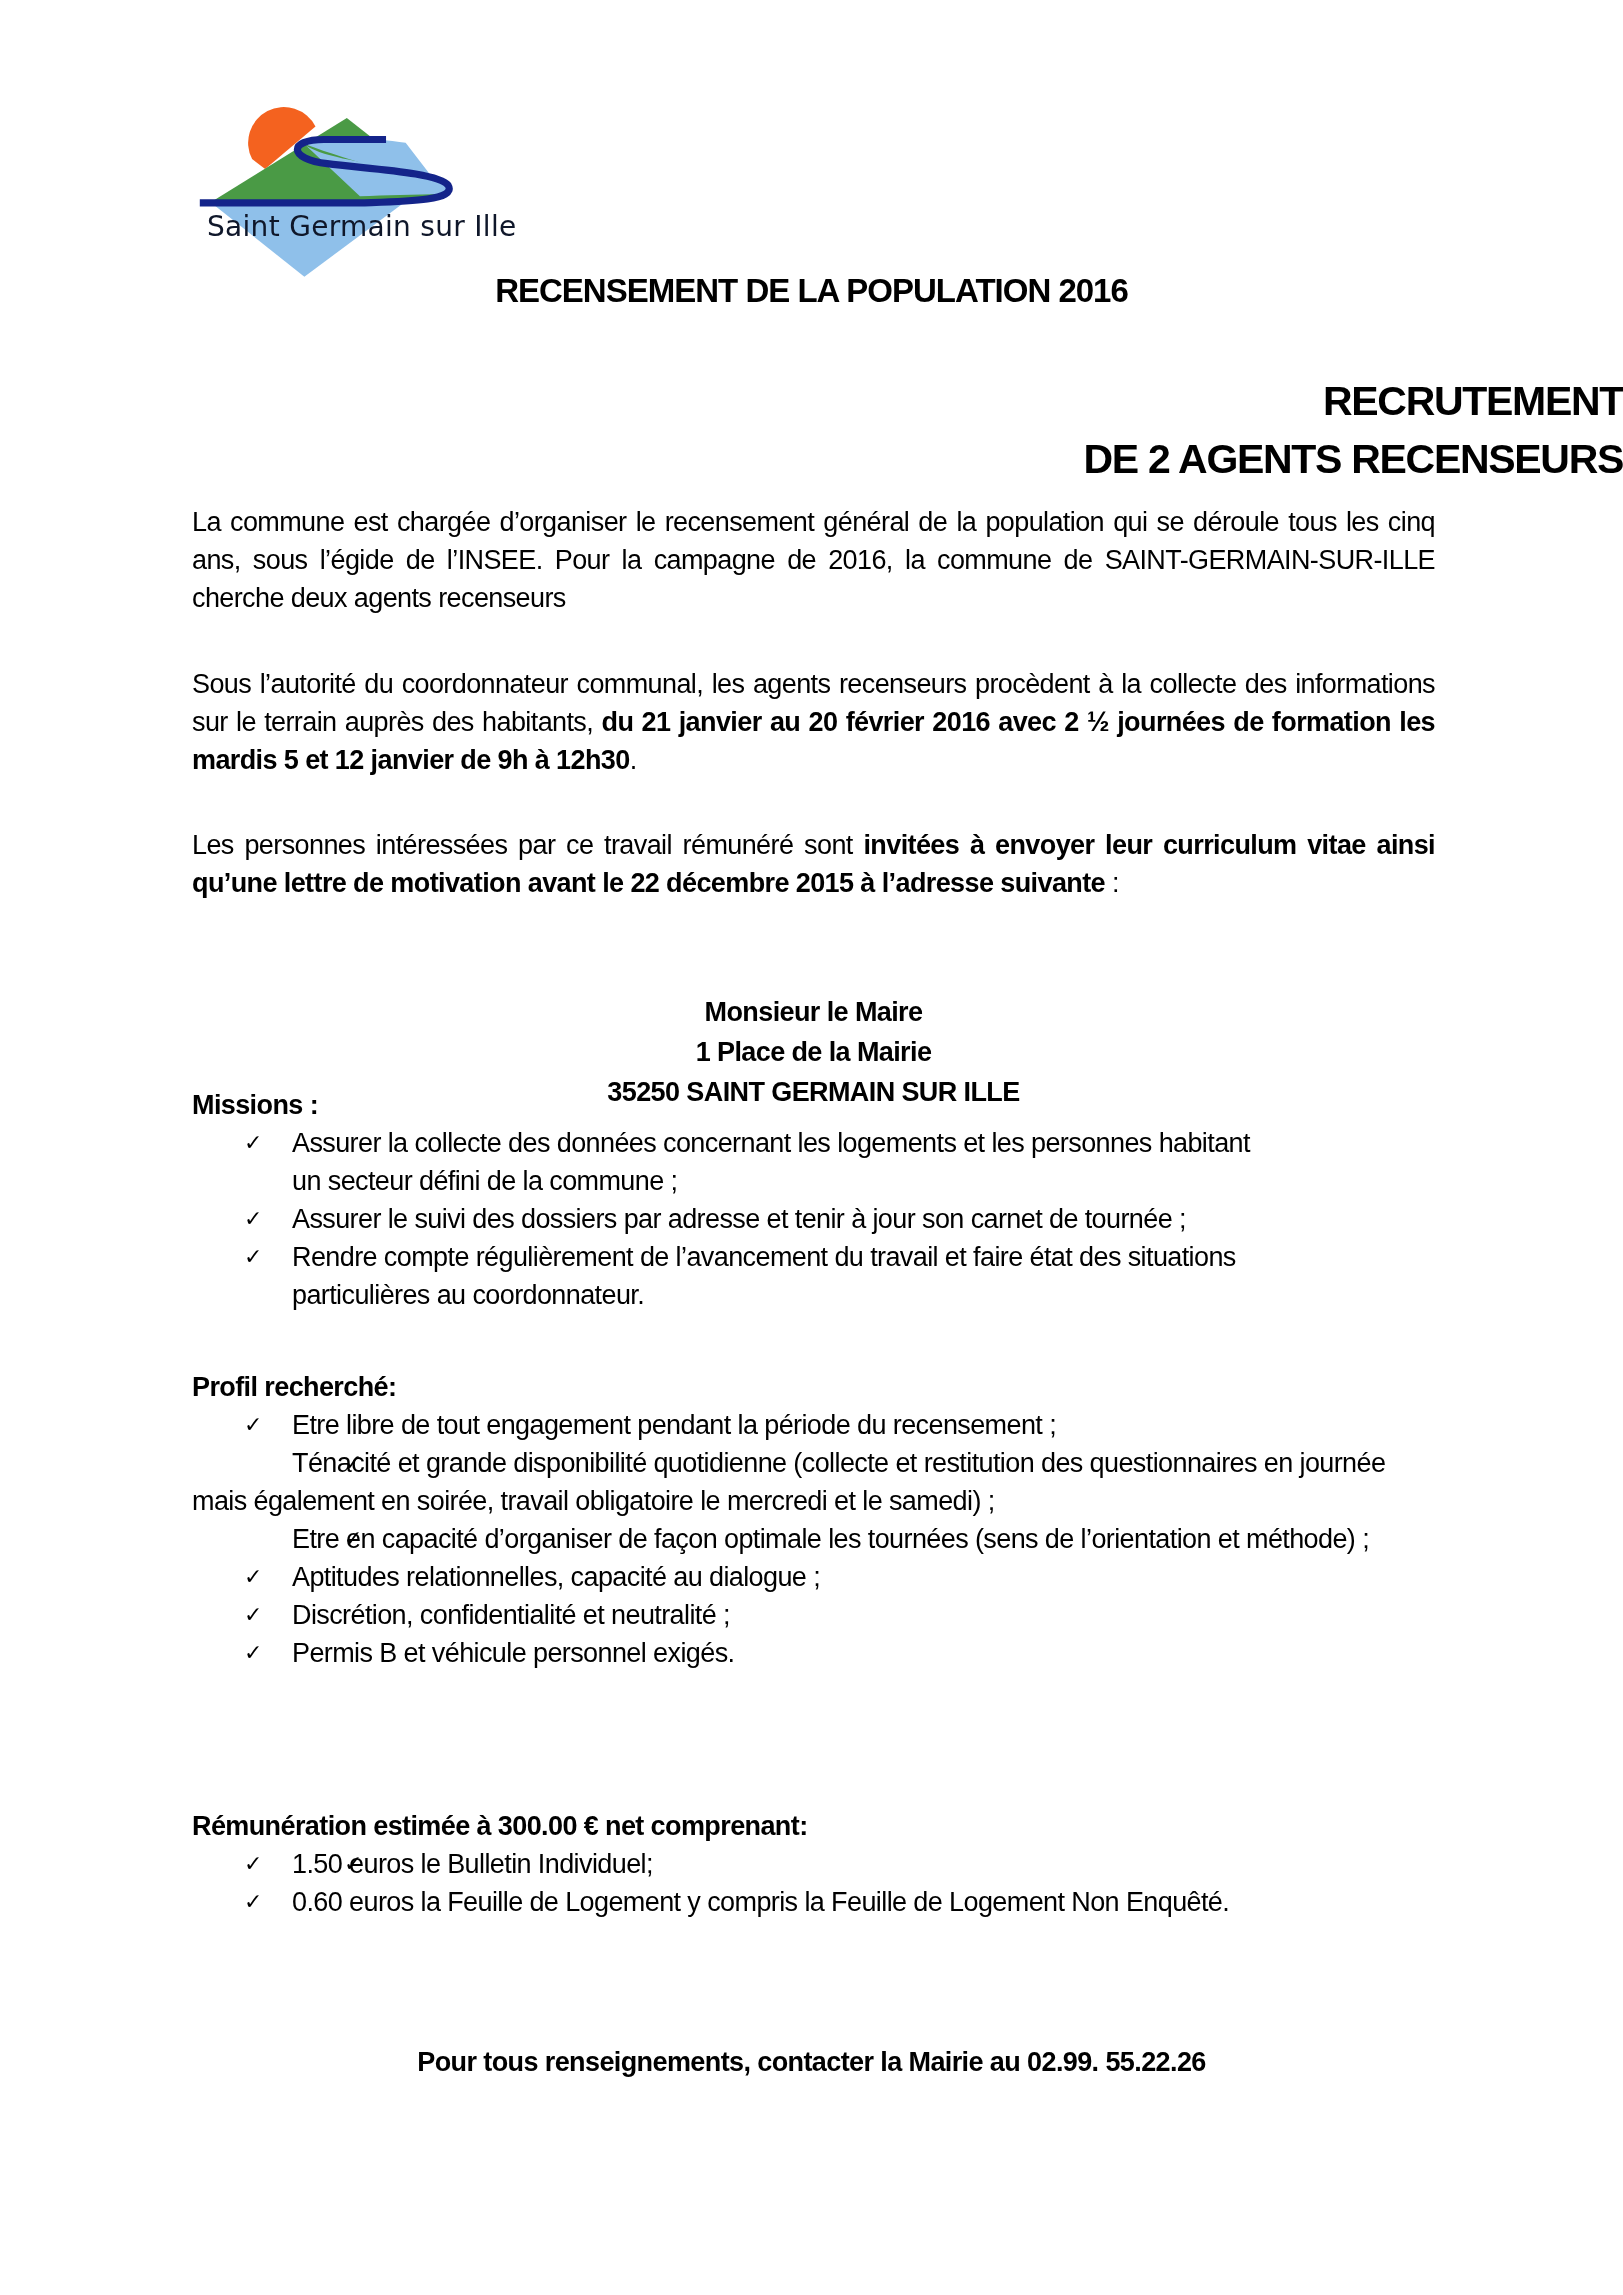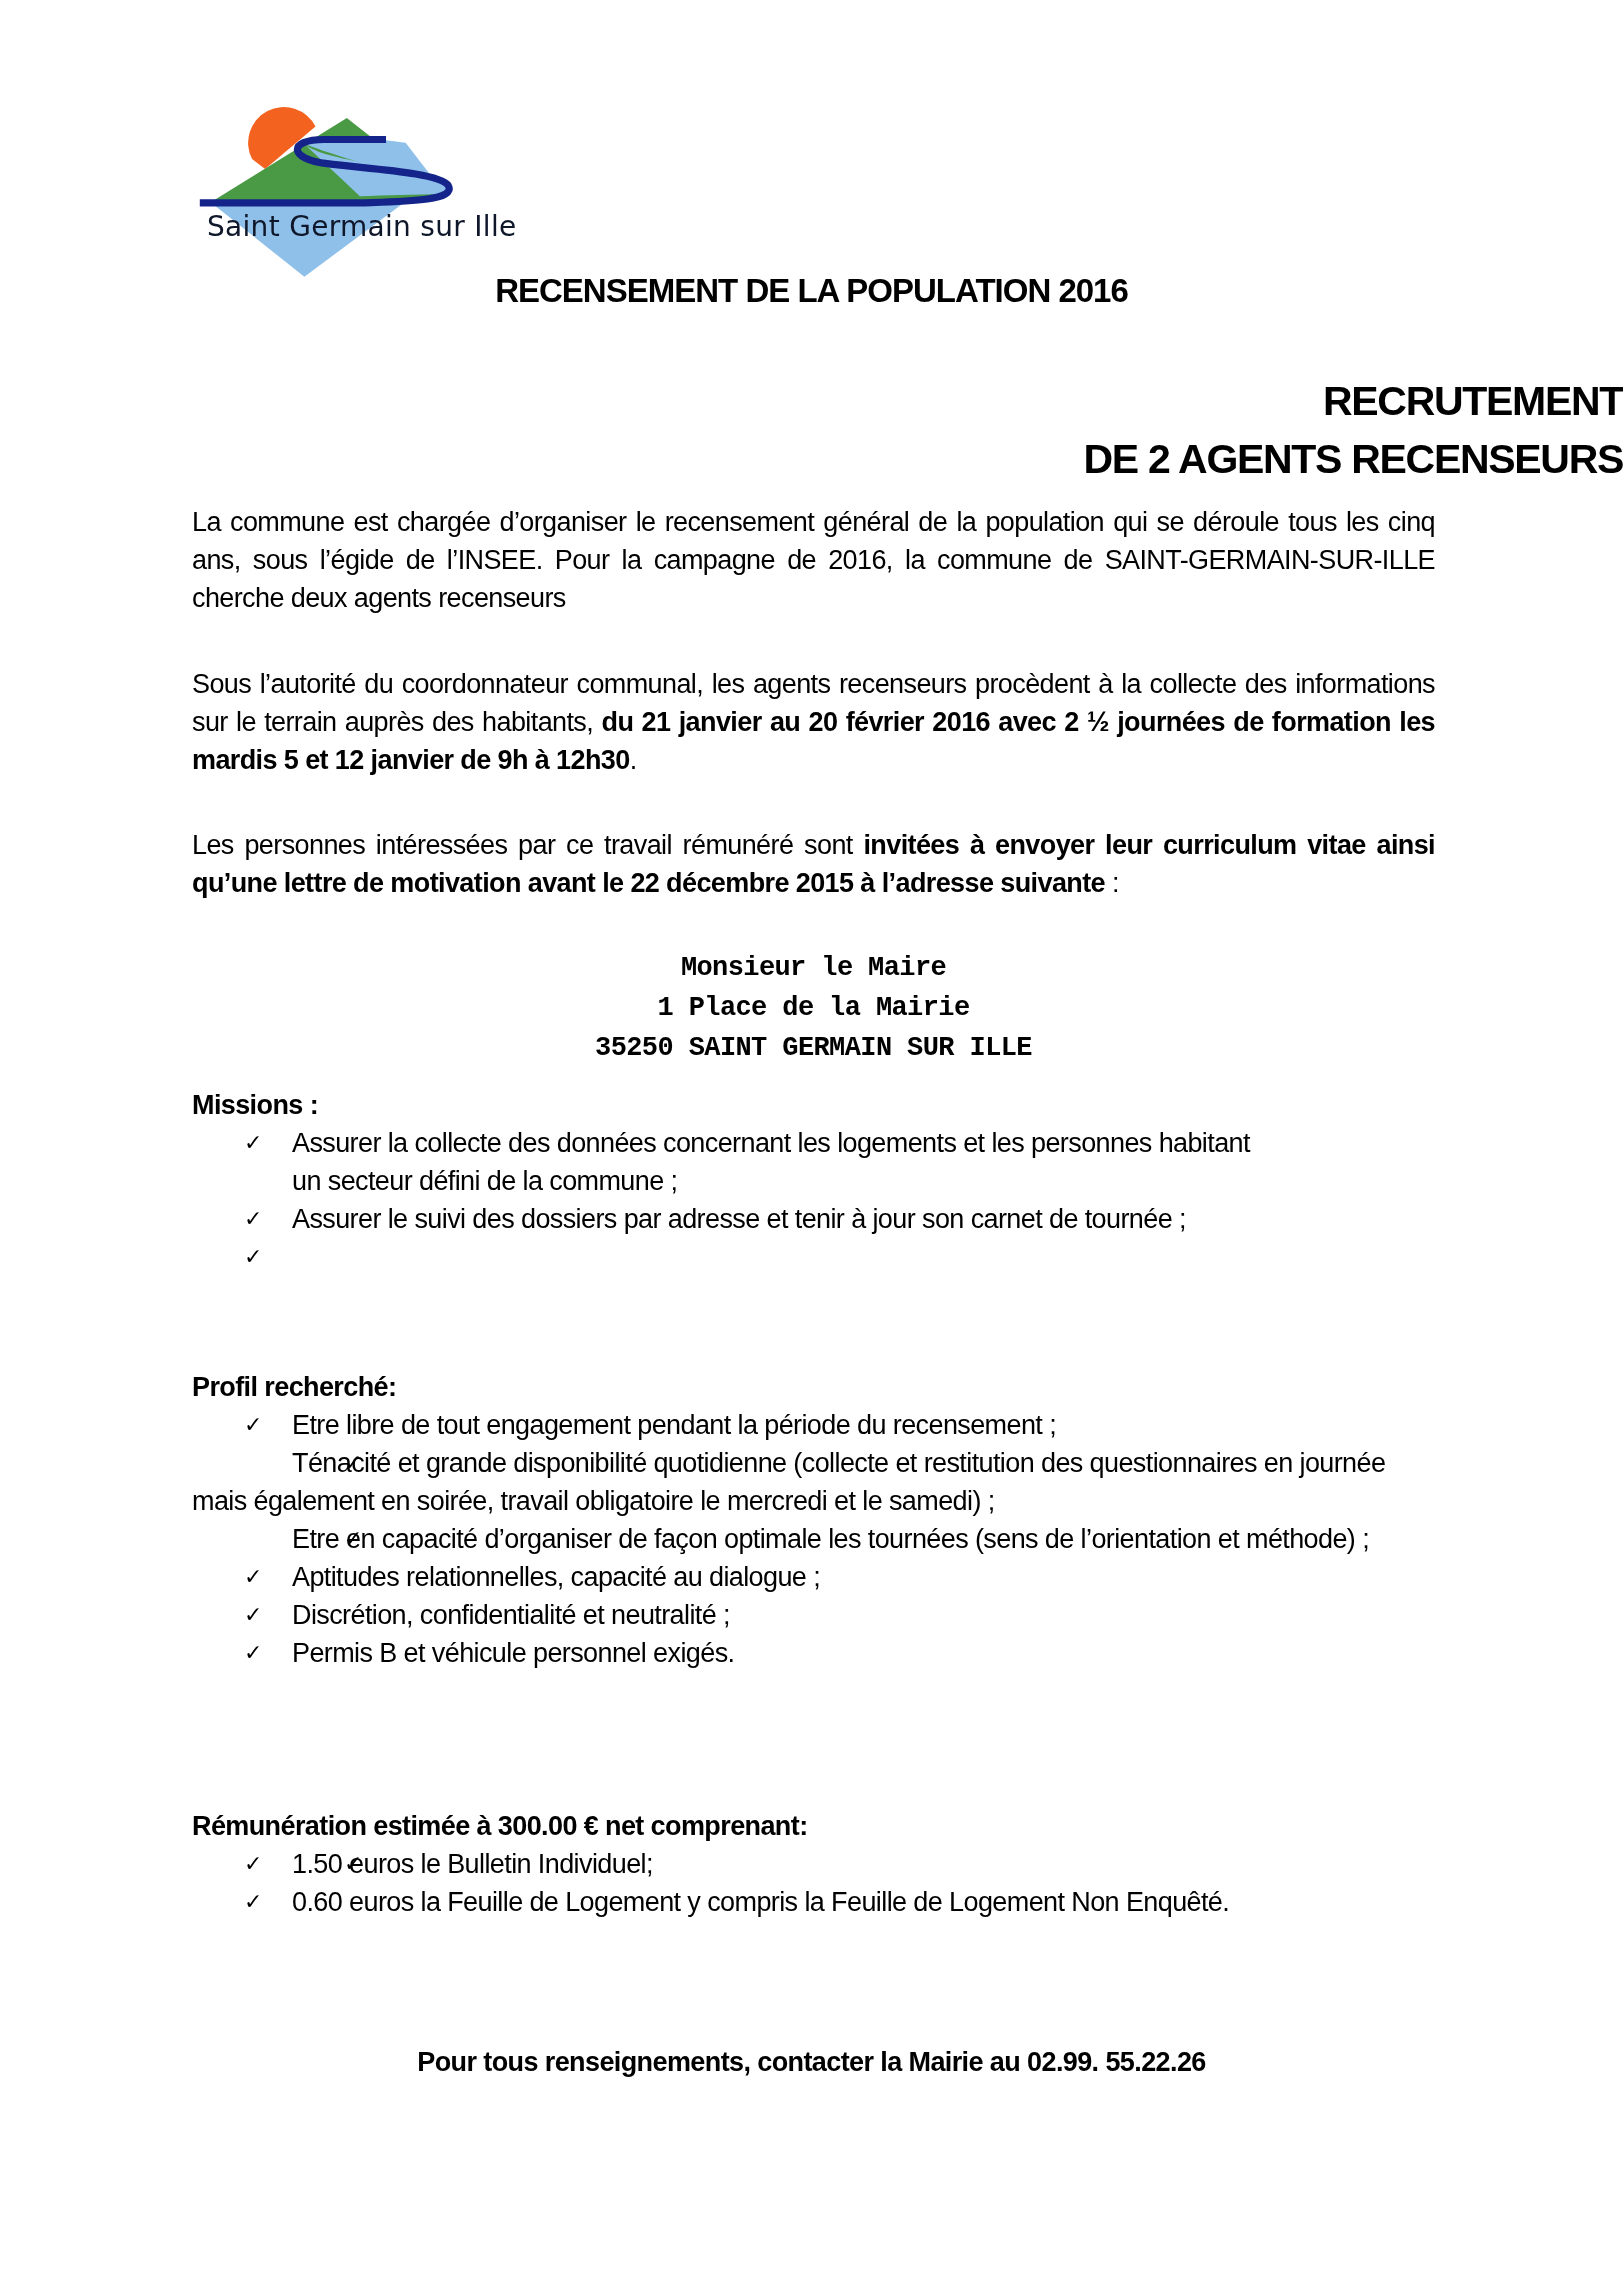--- a/index.html
+++ b/index.html
@@ -65,32 +65,32 @@
     <span>Sous l’autorité du coordonnateur communal, les agents recenseurs  procèdent à la collecte des informations sur le terrain auprès des habitants, </span><b>du 21 janvier au 20 février 2016 avec 2 ½ journées de formation les mardis 5 et 12 janvier de 9h à 12h30</b><span>.</span>
   </p>
 </div>
 
 <div class="page justify" style="top:826px;">
   <p>
     <span>Les personnes intéressées par ce travail rémunéré sont </span><b>invitées à envoyer leur curriculum vitae ainsi qu’une lettre de motivation avant le 22 décembre 2015 à l’adresse suivante</b><span> :</span>
   </p>
 </div>
 
-<div class="page center" style="top:948px; line-height:40px;font-family:Liberation Mono, monospace;">
+<div class="page center" style="top:992px; line-height:40px;">
   <div>Monsieur le Maire</div>
   <div>1 Place de la Mairie</div>
   <div>35250 SAINT GERMAIN SUR ILLE</div>
 </div>
 
 <div class="page" style="top:1086px;">
   <div class="sec-title">Missions :</div>
   <ul class="mission">
     <li style="padding-right:157px;"><span class="chk">✓</span><span>Assurer la collecte des données concernant les logements et les personnes habitant un secteur défini de la commune ;</span></li>
     <li><span class="chk">✓</span><span>Assurer le suivi des dossiers par adresse et tenir à jour son carnet de tournée ;</span></li>
-    <li style="padding-right:144px;"><span class="chk">✓</span></li>
+    <li style="padding-right:144px;"><span class="chk">✓</span><span>Rendre compte régulièrement de l’avancement du travail et faire état des situations particulières au coordonnateur.</span></li>
   </ul>
 </div>
 
 <div class="page" style="top:1368px;">
   <div class="sec-title">Profil recherché:</div>
   <ul class="profil">
     <li><span class="chk">✓</span><span>Etre libre de tout engagement pendant la période du recensement ;</span></li>
     <li class="wrap" style="padding-right:39px;"><span class="chk">✓</span><span>Ténacité et grande disponibilité quotidienne (collecte et restitution des questionnaires en journée mais également en soirée, travail obligatoire le mercredi et le samedi) ;</span></li>
     <li class="wrap"><span class="chk">✓</span><span>Etre en capacité d’organiser de façon optimale les  tournées (sens de  l’orientation et méthode) ;</span></li>
     <li><span class="chk">✓</span><span>Aptitudes relationnelles, capacité au dialogue ;</span></li>

